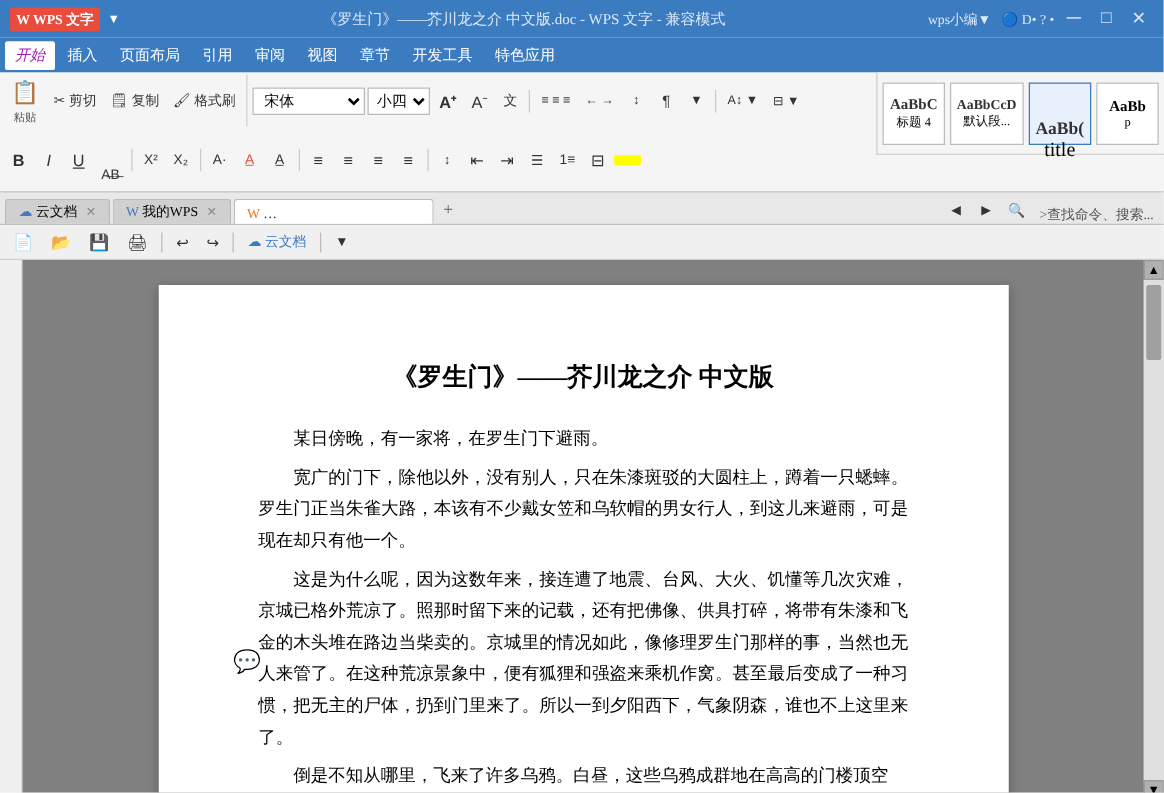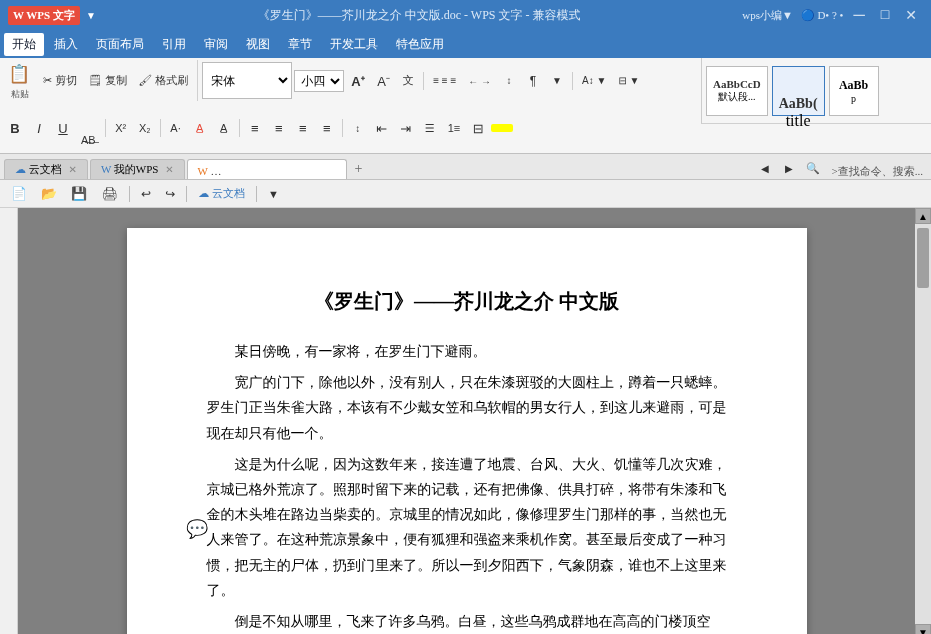--- a/index.html
+++ b/index.html
@@ -30,25 +30,25 @@
       padding: 0 4px;
       gap: 2px;
     }
     .menu-item {
       color: white;
       font-size: 12px;
       padding: 3px 8px;
       cursor: pointer;
       border-radius: 2px;
     }
-    .menu-item.active { background: white; color: #0f172a; }
+    .menu-item.active { background: white; color: #a21caf; font-style: italic; }
     .toolbar-group { display: flex; align-items: center; gap: 2px; border-right: 1px solid #d0d0d0; padding-right: 4px; margin-right: 2px; }
     .toolbar-group:last-child { border-right: none; }
     .tb-btn { background: transparent; border: 1px solid transparent; border-radius: 2px; padding: 2px 4px; cursor: pointer; font-size: 12px; color: #333; display: flex; align-items: center; justify-content: center; min-width: 22px; height: 22px; }
-    .font-select { border: 1px solid #bbb; background: white; padding: 1px 4px; font-size: 12px; height: 37px; min-width: 90px; }
+    .font-select { border: 1px solid #bbb; background: white; padding: 1px 4px; font-size: 12px; height: 22px; min-width: 90px; }
     .size-select { border: 1px solid #bbb; background: white; padding: 1px 2px; font-size: 12px; height: 22px; width: 50px; }
     .tb-bold { font-weight: bold; }
     .tb-italic { font-style: italic; }
     .tb-underline { text-decoration: underline; }
 
     
     #style-panel {
       position: absolute;
       right: 0;
       top: 58px;
@@ -265,20 +265,24 @@
       <button class="tb-btn" style="font-size:13px;">⇥</button>
       <button class="tb-btn" style="font-size:11px;">☰</button>
       <button class="tb-btn" style="font-size:11px;">1≡</button>
       <button class="tb-btn" style="font-size:13px;">⊟</button>
       <button class="tb-btn" style="font-size:11px;background:#ffff00;width:18px;height:8px;display:inline-block;"></button>
     </div>
   </div>
 
   <div id="style-panel" style="position:relative;right:auto;top:auto;border-left:1px solid #ccc;padding:4px;display:flex;align-items:center;gap:4px;background:#f5f5f5;width:230px;">
     <div class="style-item">
+      <span class="style-sample" style="font-size:12px;color:#333;font-weight:bold;">AaBbC</span>
+      <span style="font-size:10px;">标题 4</span>
+    </div>
+    <div class="style-item">
       <span class="style-sample" style="font-size:11px;color:#333;">AaBbCcD</span>
       <span style="font-size:10px;">默认段...</span>
     </div>
     <div class="style-item active">
       <span class="style-sample" style="font-size:14px;color:#333;margin-top:44px;">AaBb(</span>
       <span style="font-size:16px;">title</span>
     </div>
     <div class="style-item">
       <span class="style-sample" style="font-size:12px;">AaBb</span>
       <span style="font-size:10px;">p</span>

